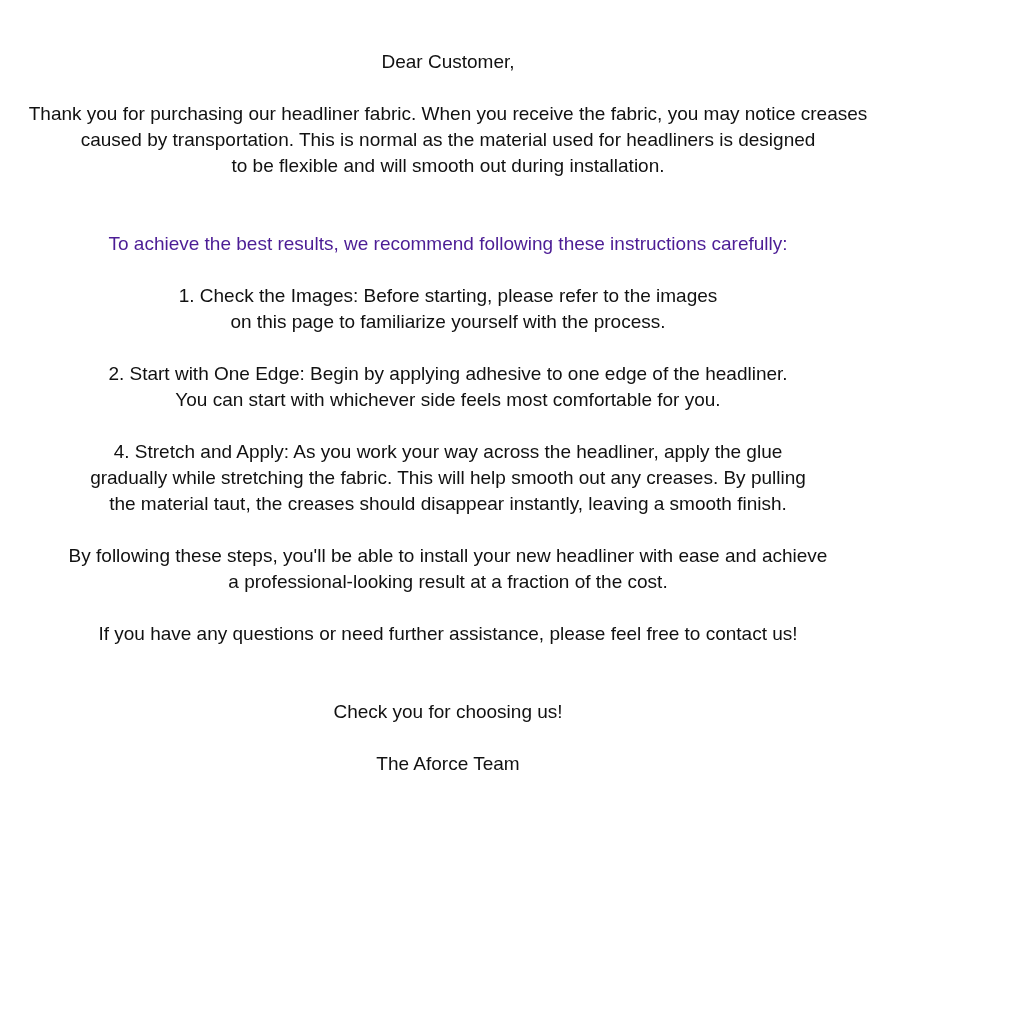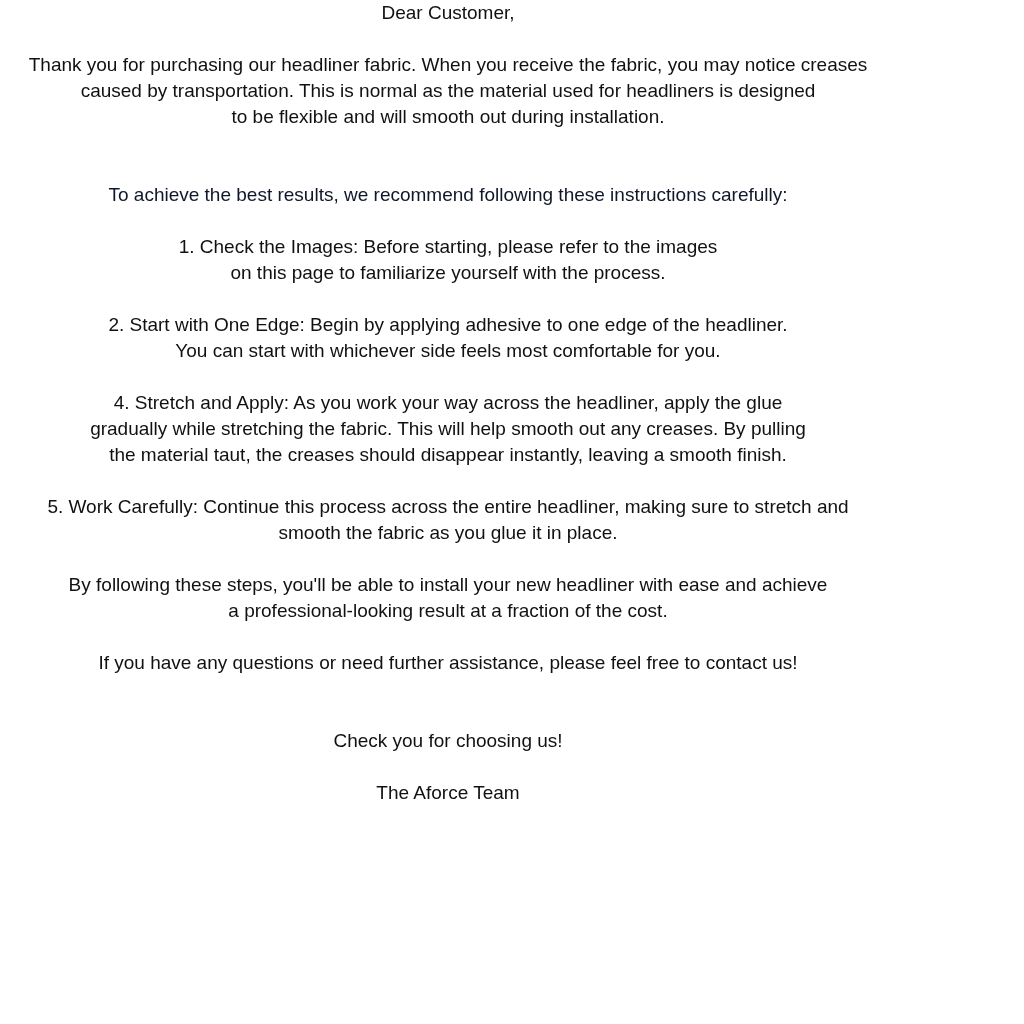--- a/index.html
+++ b/index.html
@@ -11,41 +11,42 @@
     width: 1024px;
     height: 1024px;
     font-family: "Liberation Sans", sans-serif;
     color: #111111;
     overflow: hidden;
   }
   .page {
     box-sizing: border-box;
     width: 896px;
     height: 1024px;
+    padding-top: 49px;
     background: #ffffff;
   }
   .letter {
     max-width: 960px;
     margin: 0 auto;
     text-align: center;
     font-size: 19px;
     line-height: 26px;
   }
   .letter p {
     margin: 0 0 26px 0;
     white-space: pre-line; 
   }
   p.salutation {
     margin-bottom: 26px;
   }
   p.intro {
     margin-bottom: 52px;
   }
   p.instructions-heading {
-    color: #0f172a;
+    color: #4c1d95;
     margin-bottom: 26px;
   }
   p.contact {
     margin-bottom: 52px;
   }
   p.signature {
     margin-bottom: 0;
   }
 </style>
 </head>
@@ -58,21 +59,19 @@
 caused by transportation. This is normal as the material used for headliners is designed
 to be flexible and will smooth out during installation.</p>
     <p class="instructions-heading">To achieve the best results, we recommend following these instructions carefully:</p>
     <p class="step">1. Check the Images: Before starting, please refer to the images
 on this page to familiarize yourself with the process.</p>
     <p class="step">2. Start with One Edge: Begin by applying adhesive to one edge of the headliner.
 You can start with whichever side feels most comfortable for you.</p>
     <p class="step">4. Stretch and Apply: As you work your way across the headliner, apply the glue
 gradually while stretching the fabric. This will help smooth out any creases. By pulling
 the material taut, the creases should disappear instantly, leaving a smooth finish.</p>
-    <p class="step">5. Work Carefully: Continue this process across the entire headliner, making sure to stretch and
-smooth the fabric as you glue it in place.</p>
     <p class="closing">By following these steps, you'll be able to install your new headliner with ease and achieve
 a professional-looking result at a fraction of the cost.</p>
     <p class="contact">If you have any questions or need further assistance, please feel free to contact us!</p>
     <p class="thanks">Check you for choosing us!</p>
     <p class="signature">The Aforce Team</p>
   </div>
 </div>
 
 </body></html>

